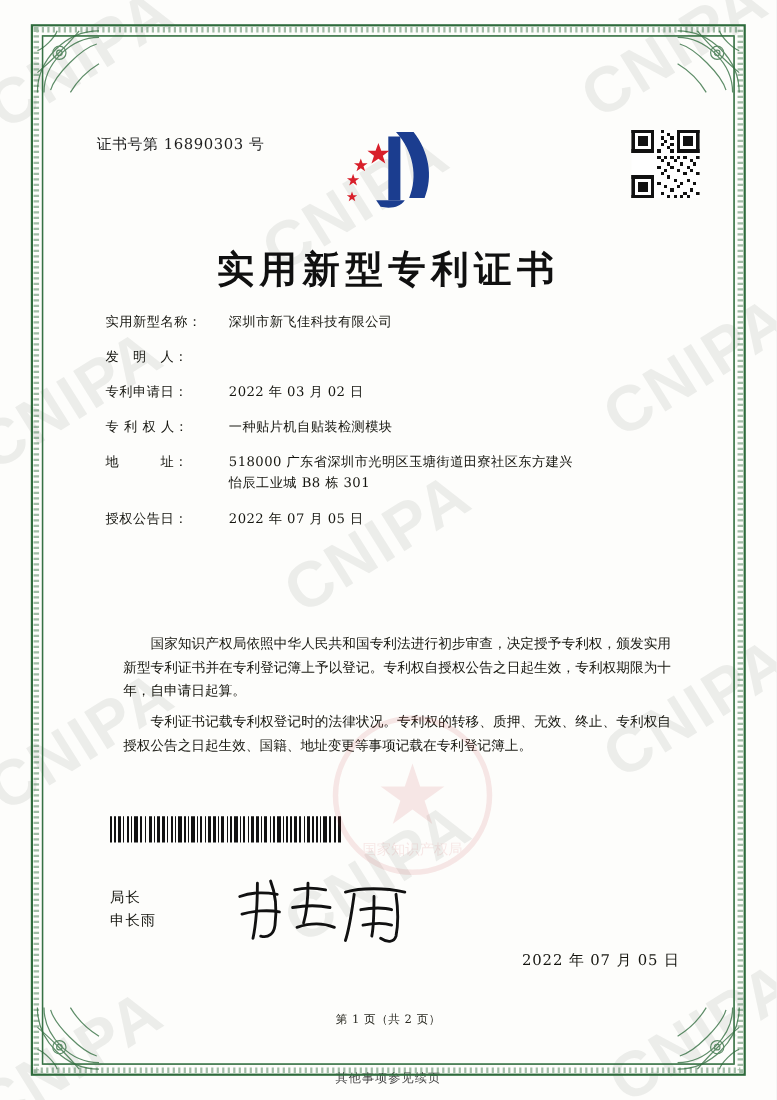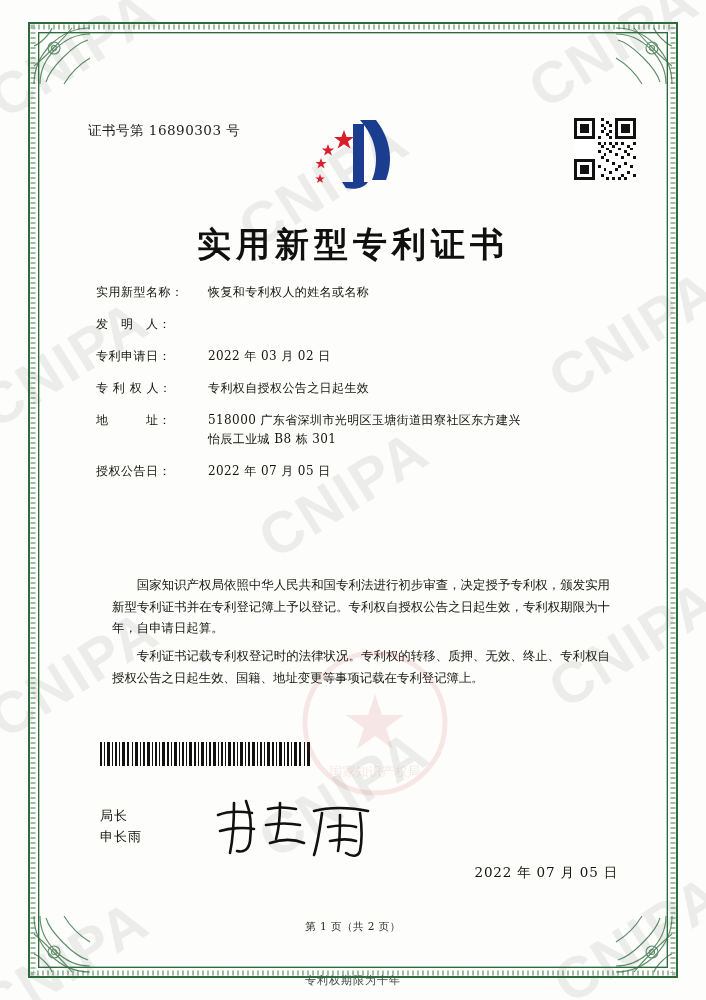--- a/index.html
+++ b/index.html
@@ -401,36 +401,36 @@
         <polygon points="22,58 23.2,61.4 26.8,61.4 23.9,63.6 25,67 22,64.9 19,67 20.1,63.6 17.2,61.4 20.8,61.4"></polygon>
       </g>
     </svg>
 
     <div class="doc-title">实用新型专利证书</div>
 
     <div class="fields">
 
       <div class="field-row">
         <div class="field-label">实用新型名称：</div>
-        <div class="field-value">恢复和专利权人的姓名或名称</div>
+        <div class="field-value">深圳市新飞佳科技有限公司</div>
       </div>
 
       <div class="field-row">
         <div class="field-label">发　明　人：</div>
       </div>
 
 
       <div class="field-row">
         <div class="field-label">专利申请日：</div>
         <div class="field-value">2022 年 03 月 02 日</div>
       </div>
 
       <div class="field-row">
         <div class="field-label">专 利 权 人：</div>
-        <div class="field-value">专利权自授权公告之日起生效</div>
+        <div class="field-value">一种贴片机自贴装检测模块</div>
       </div>
 
       <div class="field-row">
         <div class="field-label">地　　　址：</div>
         <div class="field-value">
           <span>518000 广东省深圳市光明区玉塘街道田寮社区东方建兴</span>
           <span class="line2">怡辰工业城 B8 栋 301</span>
         </div>
       </div>
 
@@ -536,15 +536,15 @@
         <path d="M130 20 C130 34 130 46 128 56"></path>
       </g>
     </svg>
 
     <div class="issue-date">2022 年 07 月 05 日</div>
 
     <div class="page-footer">第 1 页（共 2 页）</div>
 
   </div>
 
-  <div class="bottom-note">专利权期限为十年</div>
+  <div class="bottom-note">其他事项参见续页</div>
 
 </div>
 
 </body></html>

